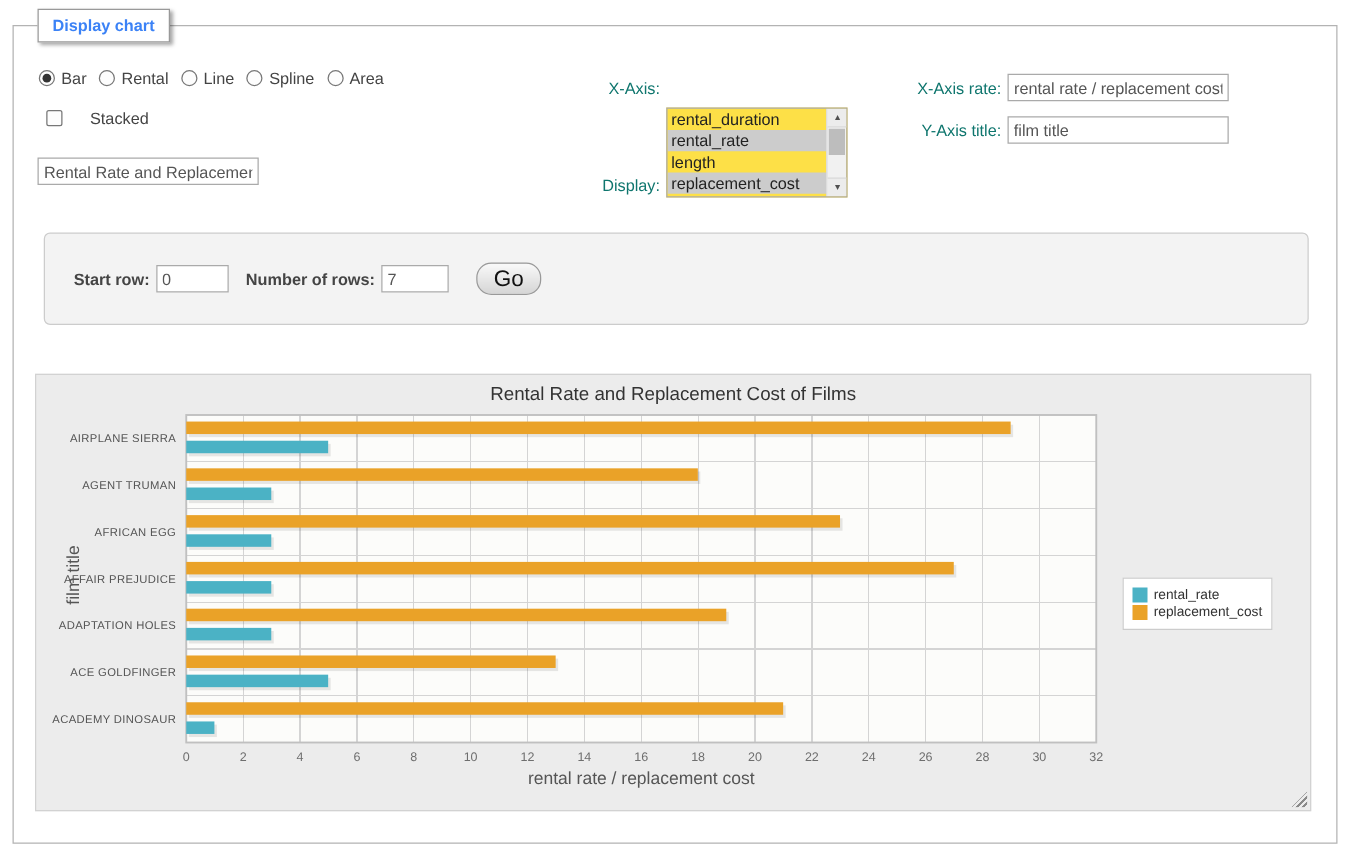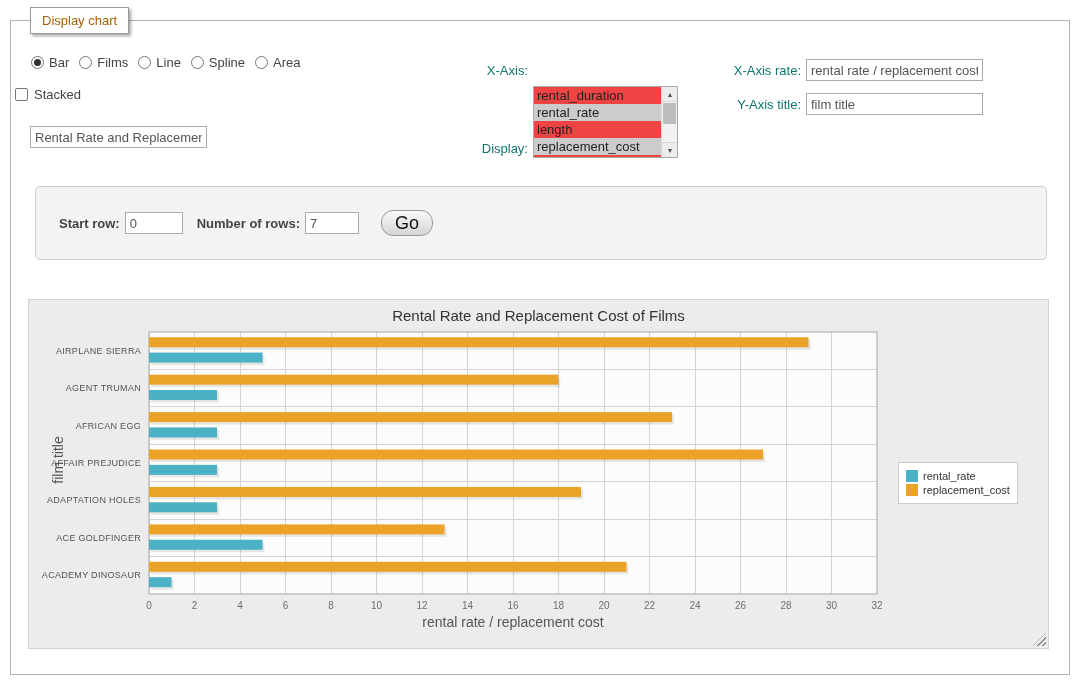--- a/index.html
+++ b/index.html
@@ -1,42 +1,42 @@
 <!DOCTYPE html>
 <html><head>
 <meta charset="utf-8">
 <style>
   * { box-sizing: border-box; }
   html,body { margin:0; padding:0; background:#fff; font-family:"Liberation Sans",sans-serif; font-size:13px; color:#444; }
   .page { position:relative; width:1081px; height:681px; overflow:hidden; }
 
   .outer-fieldset { position:absolute; left:10px; top:20px; width:1060px; height:655px; border:1px solid #b3b3b3; background:#fff; }
-  .panel-legend { position:absolute; top:-14px; left:19px; background:#fff; border:1px solid #999; padding:5px 11px; font-weight:normal; font-size:13px; color:#a16207; box-shadow:2px 2px 3px rgba(0,0,0,0.35); }
+  .panel-legend { position:absolute; top:-14px; left:19px; background:#fff; border:1px solid #999; padding:5px 11px; font-weight:bold; font-size:13px; color:#3b82f6; box-shadow:2px 2px 3px rgba(0,0,0,0.35); }
 
   
   .type-radios { position:absolute; left:20px; top:34px; display:flex; align-items:center; }
   .opt { display:flex; align-items:center; gap:5px; margin-right:10px; cursor:default;justify-content:space-between; }
   .radio { width:13px; height:13px; border:1px solid #777; border-radius:50%; background:#fdfdfd; position:relative; flex:0 0 auto; }
   .radio.checked::after { content:""; position:absolute; left:2px; top:2px; width:7px; height:7px; border-radius:50%; background:#333; }
   .checkbox { width:13px; height:13px; border:1px solid #777; border-radius:2px; background:#fdfdfd; flex:0 0 auto; }
-  .stacked-row { position:absolute; left:4px; top:66px; display:flex; align-items:center; gap:6px; }
+  .stacked-row { position:absolute; left:26px; top:66px; display:flex; align-items:center; gap:22px; }
 
   input.text { border:1px solid #aaa; height:22px; padding:2px 4px; font-family:"Liberation Sans",sans-serif; font-size:13px; color:#555; background:#fff; }
   .title-input { position:absolute; left:19px; top:105px; width:177px; }
 
   .lbl { position:absolute; text-align:right; color:#0f766e; }
   .xaxis-lbl { left:430px; top:42px; width:87px; }
   .series-lbl { left:430px; top:120px; width:87px; }
   .xaxislabel-lbl { left:700px; top:42px; width:90px; }
   .yaxislabel-lbl { left:700px; top:76px; width:90px; }
 
   .selectbox { position:absolute; left:522px; top:38px; width:150px; height:23px; border:1px solid #aaa; background:#fff; display:flex; align-items:center; padding:0 18px 0 5px; color:#333; cursor:default; }
   .selectbox .arrow { position:absolute; right:5px; top:7px; font-size:9px; color:#333; }
 
-  .listbox { position:absolute; left:522px; top:65px; width:145px; height:72px; border:1px solid #aaa; background:#ef4444; overflow:hidden; padding-right:4px; }
+  .listbox { position:absolute; left:522px; top:65px; width:145px; height:72px; border:1px solid #aaa; background:#fde047; overflow:hidden; padding-right:4px; }
   .listbox .item { height:17px; line-height:17px; padding:0 3px; white-space:nowrap; color:#222; }
   .listbox .item.selected { background:#ccc; }
   .scrollbar { position:absolute; right:0; top:0; bottom:0; width:16px; background:#f1f1f1; border-left:1px solid #d9d9d9; }
   .sb-btn { position:absolute; left:0; width:16px; height:15px; background:#ececec; color:#505050; font-size:7px; text-align:center; line-height:15px; }
   .sb-up { top:0; border-bottom:1px solid #d9d9d9; }
   .sb-down { bottom:0; border-top:1px solid #d9d9d9; }
   .sb-thumb { position:absolute; left:1px; top:16px; width:13px; height:21px; background:#bdbdbd; }
 
   .xaxislabel-input { position:absolute; left:795px; top:38px; width:177px; }
   .yaxislabel-input { position:absolute; left:795px; top:72px; width:177px; }
@@ -68,21 +68,21 @@
   <div class="outer-fieldset">
     <div class="panel-legend">Display chart</div>
 
     <div class="type-radios">
       <span class="opt">
         <span class="radio checked"></span>
         <span>Bar</span>
       </span>
       <span class="opt">
         <span class="radio"></span>
-        <span>Films</span>
+        <span>Rental</span>
       </span>
       <span class="opt">
         <span class="radio"></span>
         <span>Line</span>
       </span>
       <span class="opt">
         <span class="radio"></span>
         <span>Spline</span>
       </span>
       <span class="opt">

